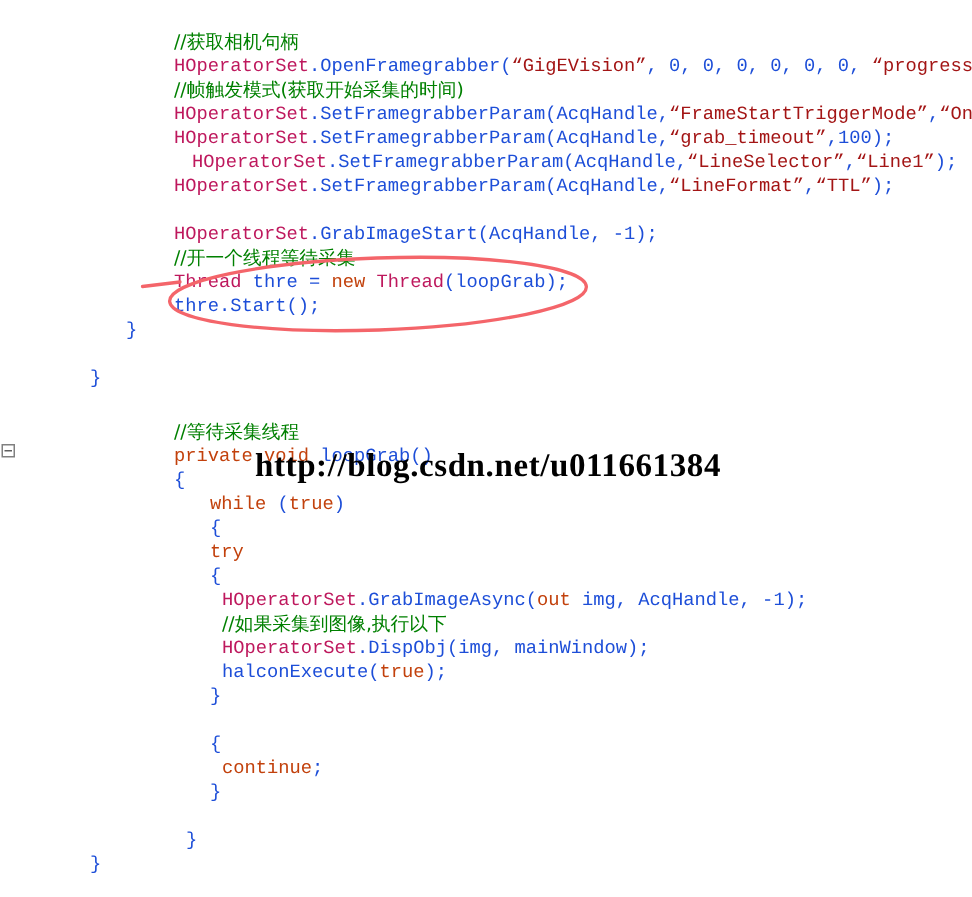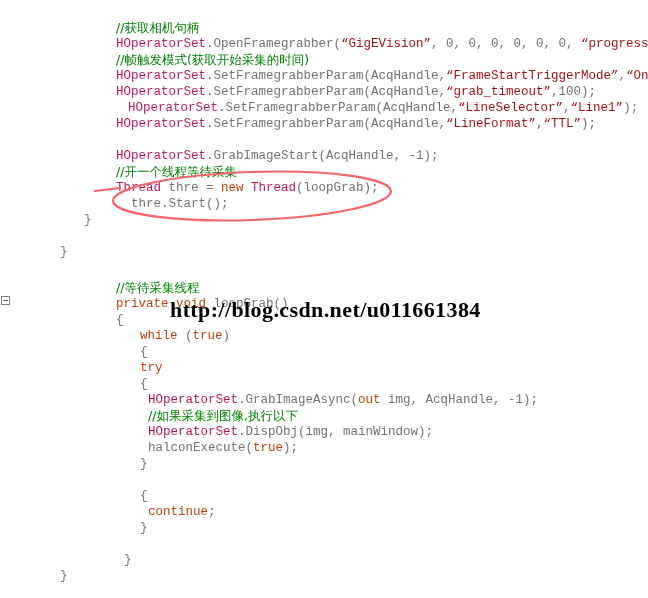--- a/index.html
+++ b/index.html
@@ -54,21 +54,21 @@
     left: 1px;
     top: 3px;
     width: 5px;
     height: 1px;
     background: #606060;
   }
   .tok-cmt   { color: #008000; }
   .tok-type  { color: #be185d; }
   .tok-kw    { color: #c2410c; }
   .tok-str   { color: #a31515; }
-  .tok-plain { color: #737373; }
+  .tok-plain { color: #1d4ed8; }
   .cjk { font-family: "DejaVu Sans", "Liberation Sans", sans-serif; font-size: 12.5px; }
 
   .watermark {
     position: absolute;
     left: 170px;
     top: 299px;
     color: #000000;
     font-family: "Liberation Serif", "DejaVu Serif", serif;
     font-size: 22px;
     line-height: 21px;
@@ -102,21 +102,21 @@
       <div class="code-line" style="top: 20px; left: 116px;"><span class="tok-cmt cjk">//获取相机句柄</span></div>
       <div class="code-line" style="top: 36px; left: 116px;"><span class="tok-type">HOperatorSet</span><span class="tok-plain">.OpenFramegrabber(</span><span class="tok-str">“GigEVision”</span><span class="tok-plain">, 0, 0, 0, 0, 0, 0, </span><span class="tok-str">“progressive”</span></div>
       <div class="code-line" style="top: 52px; left: 116px;"><span class="tok-cmt cjk">//帧触发模式(获取开始采集的时间)</span></div>
       <div class="code-line" style="top: 68px; left: 116px;"><span class="tok-type">HOperatorSet</span><span class="tok-plain">.SetFramegrabberParam(AcqHandle,</span><span class="tok-str">“FrameStartTriggerMode”</span><span class="tok-plain">,</span><span class="tok-str">“On”</span></div>
       <div class="code-line" style="top: 84px; left: 116px;"><span class="tok-type">HOperatorSet</span><span class="tok-plain">.SetFramegrabberParam(AcqHandle,</span><span class="tok-str">“grab_timeout”</span><span class="tok-plain">,100);</span></div>
       <div class="code-line" style="top: 100px; left: 128px;"><span class="tok-type">HOperatorSet</span><span class="tok-plain">.SetFramegrabberParam(AcqHandle,</span><span class="tok-str">“LineSelector”</span><span class="tok-plain">,</span><span class="tok-str">“Line1”</span><span class="tok-plain">);</span></div>
       <div class="code-line" style="top: 116px; left: 116px;"><span class="tok-type">HOperatorSet</span><span class="tok-plain">.SetFramegrabberParam(AcqHandle,</span><span class="tok-str">“LineFormat”</span><span class="tok-plain">,</span><span class="tok-str">“TTL”</span><span class="tok-plain">);</span></div>
       <div class="code-line" style="top: 148px; left: 116px;"><span class="tok-type">HOperatorSet</span><span class="tok-plain">.GrabImageStart(AcqHandle, -1);</span></div>
       <div class="code-line" style="top: 164px; left: 116px;"><span class="tok-cmt cjk">//开一个线程等待采集</span></div>
       <div class="code-line" style="top: 180px; left: 116px;"><span class="tok-type">Thread</span><span class="tok-plain"> thre = </span><span class="tok-kw">new</span><span class="tok-plain"> </span><span class="tok-type">Thread</span><span class="tok-plain">(loopGrab);</span></div>
-      <div class="code-line" style="top: 196px; left: 116px; padding-left: 15px;"><span class="tok-plain">thre.Start();</span></div>
+      <div class="code-line" style="top: 196px; left: 116px;"><span class="tok-plain">thre.Start();</span></div>
       <div class="code-line" style="top: 212px; left: 84px;"><span class="tok-plain">}</span></div>
       <div class="code-line" style="top: 244px; left: 60px;"><span class="tok-plain">}</span></div>
       <div class="code-line" style="top: 280px; left: 116px;"><span class="tok-cmt cjk">//等待采集线程</span></div>
       <div class="code-line" style="top: 296px; left: 116px;"><span class="tok-kw">private</span><span class="tok-plain"> </span><span class="tok-kw">void</span><span class="tok-plain"> loopGrab()</span></div>
       <div class="code-line" style="top: 312px; left: 116px;"><span class="tok-plain">{</span></div>
       <div class="code-line" style="top: 328px; left: 140px;"><span class="tok-kw">while</span><span class="tok-plain"> (</span><span class="tok-kw">true</span><span class="tok-plain">)</span></div>
       <div class="code-line" style="top: 344px; left: 140px;"><span class="tok-plain">{</span></div>
       <div class="code-line" style="top: 360px; left: 140px;"><span class="tok-kw">try</span></div>
       <div class="code-line" style="top: 376px; left: 140px;"><span class="tok-plain">{</span></div>
       <div class="code-line" style="top: 392px; left: 148px;"><span class="tok-type">HOperatorSet</span><span class="tok-plain">.GrabImageAsync(</span><span class="tok-kw">out</span><span class="tok-plain"> img, AcqHandle, -1);</span></div>

